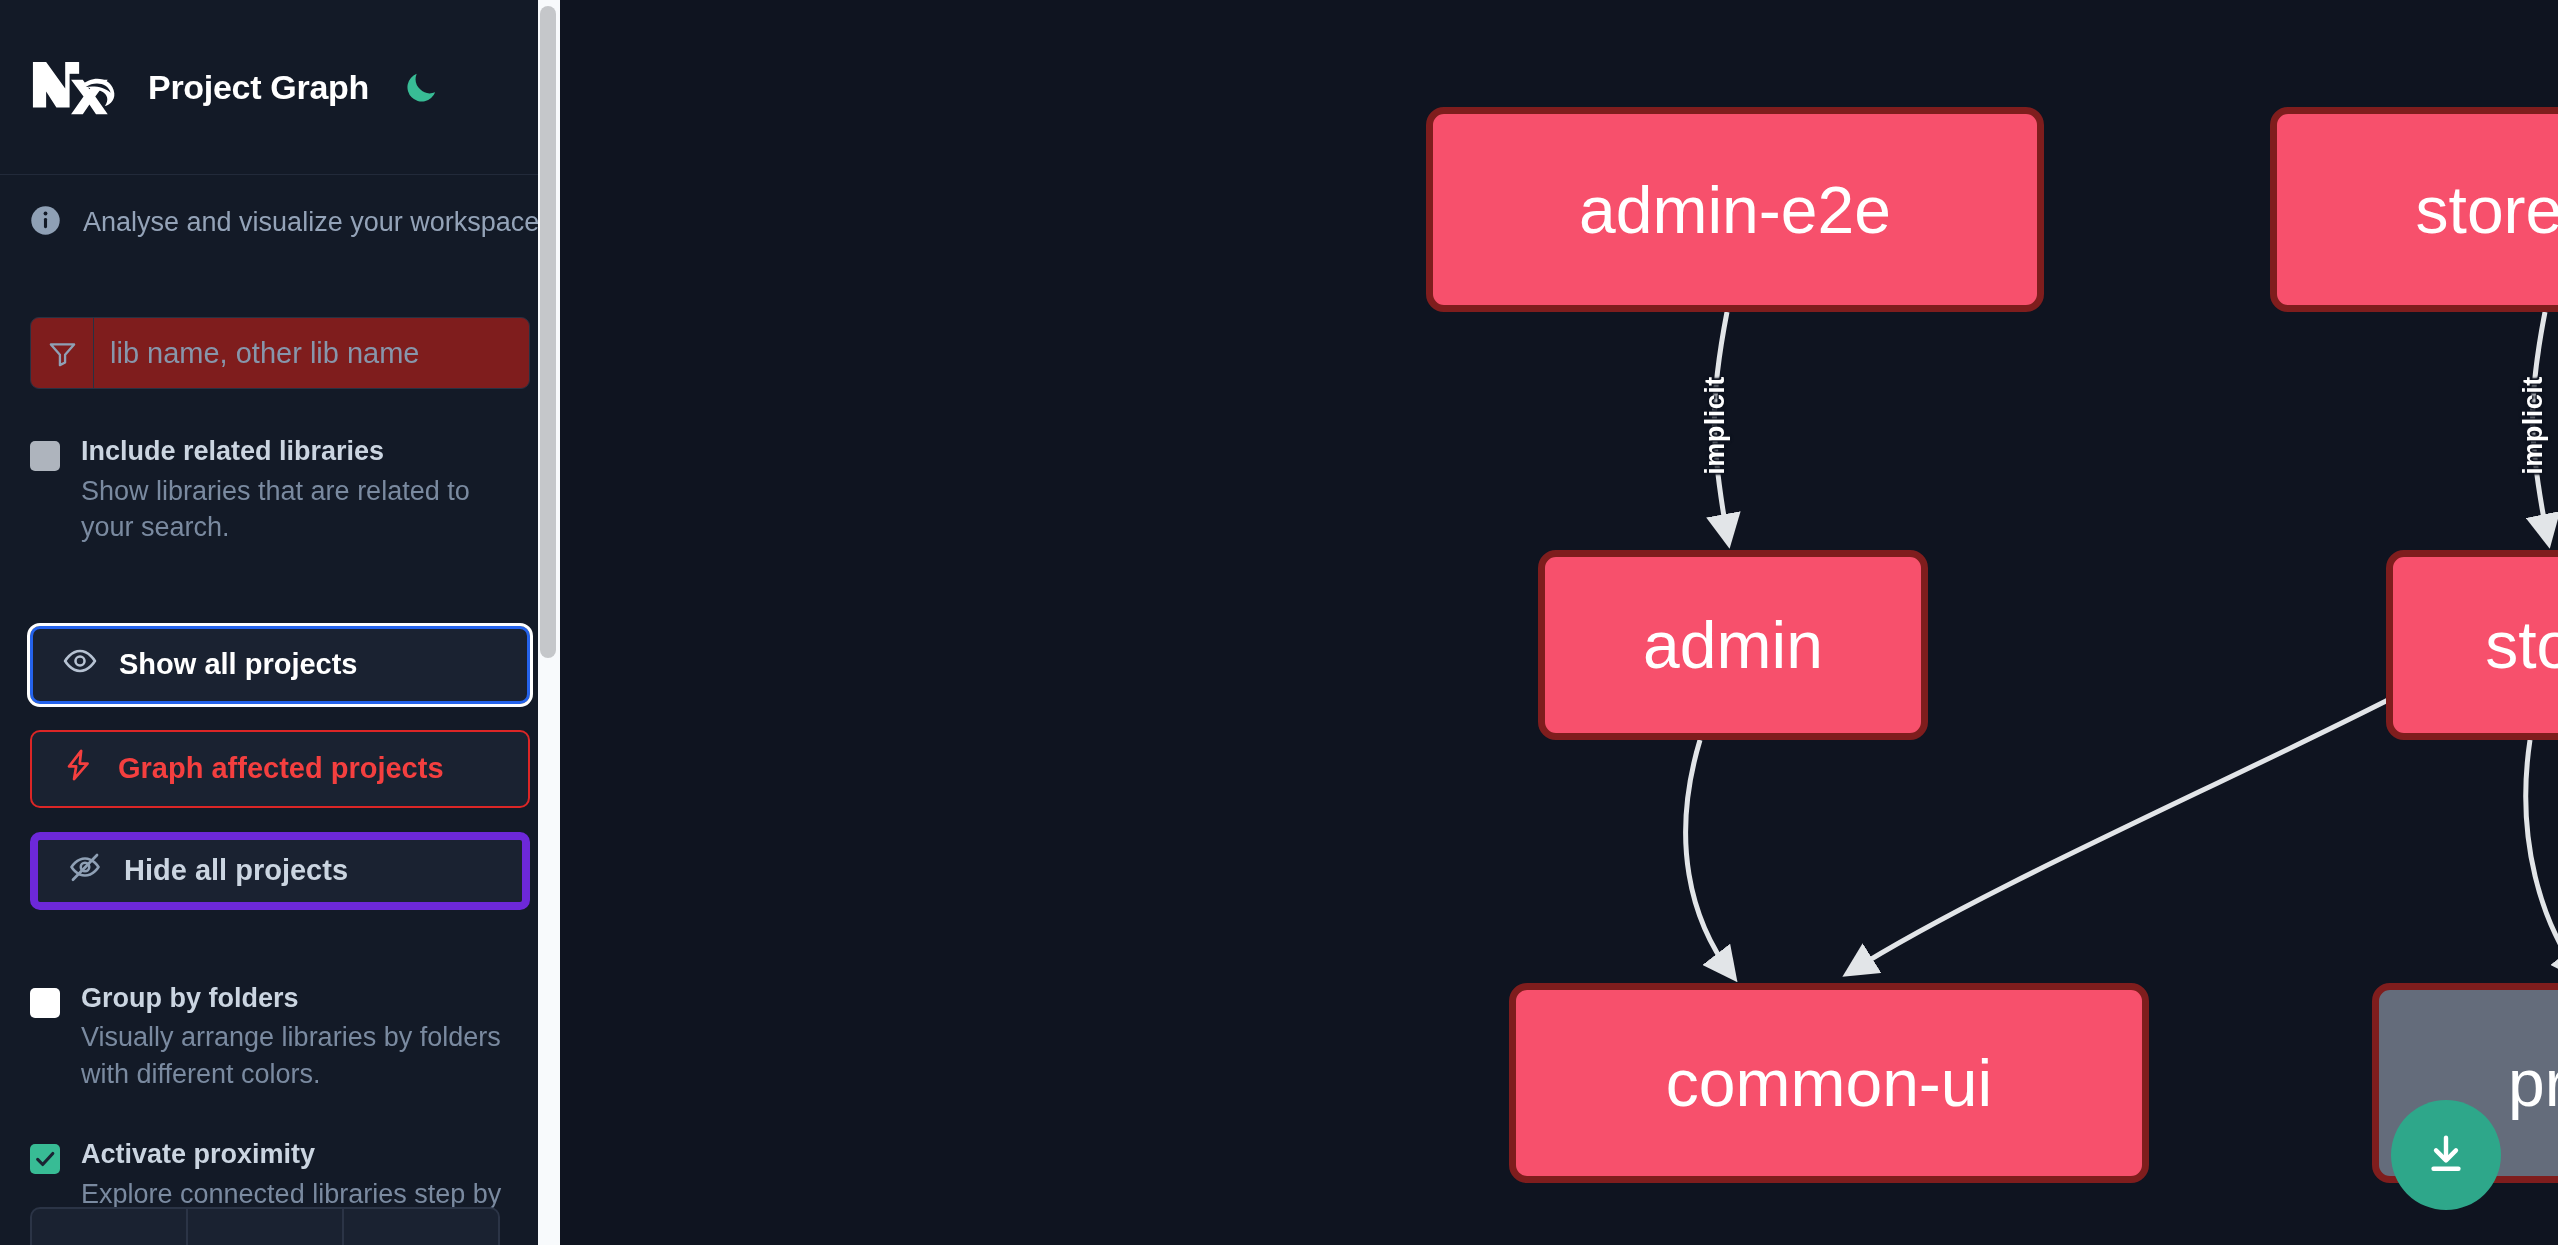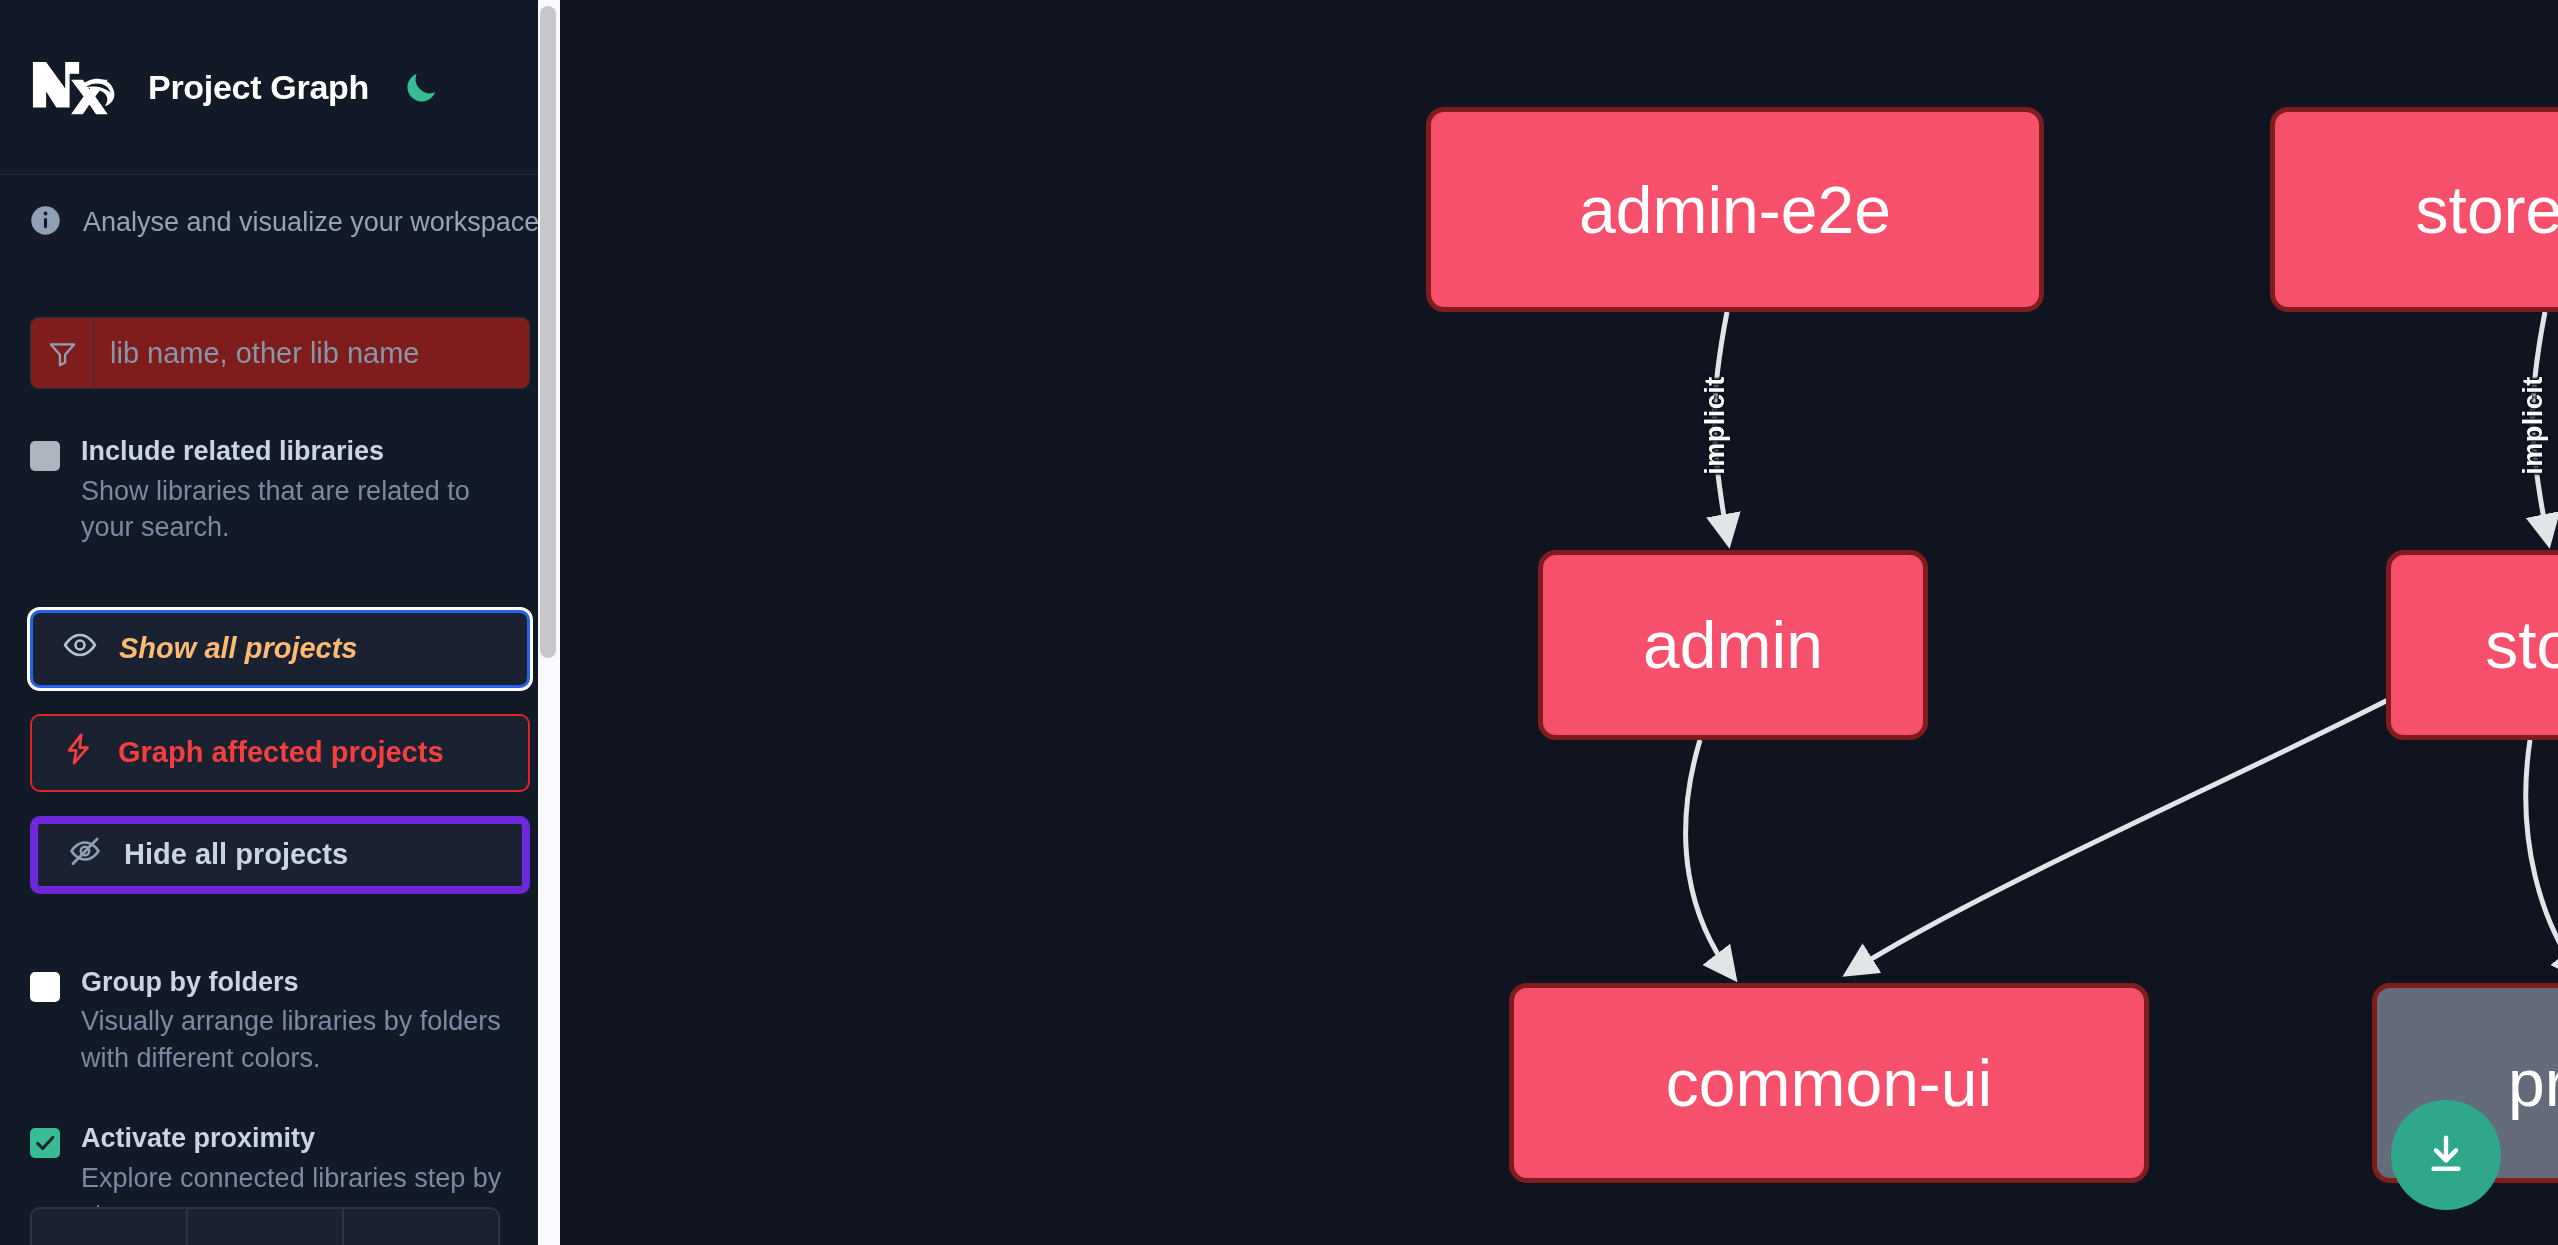--- a/index.html
+++ b/index.html
@@ -169,26 +169,25 @@
     gap: 22px;
     padding-left: 30px;
     border-radius: 10px;
     background: #1A2231;
     cursor: pointer;
     font-size: 29px;
     font-weight: bold;
   }
 
   .btn-show-all {
-    margin-top: 64px;
+    margin-top: 80px;
     border: 3px solid #2563EB;
     outline: 3px solid #FFFFFF;
     outline-offset: 0px;
-    color: #fdba74;
-    font-style: italic;
+    color: #ffffff;
   }
 
   .btn-show-affected {
     margin-top: 26px;
     border: 2px solid #DC2626;
     color: #F43F3F;
   }
 
   .btn-hide-all {
     margin-top: 24px;
@@ -248,21 +247,21 @@
 
   #graph-svg {
     position: absolute;
     inset: 0;
     width: 100%;
     height: 100%;
   }
 
   .node {
     position: absolute;
-    border: 5px solid #7f1d1d;
+    border: 7px solid #7f1d1d;
     border-radius: 18px;
     display: flex;
     align-items: center;
     justify-content: center;
     color: #FFFFFF;
     font-size: 66px;
     font-weight: normal;
     cursor: pointer;
     letter-spacing: 0px;
     white-space: nowrap;

